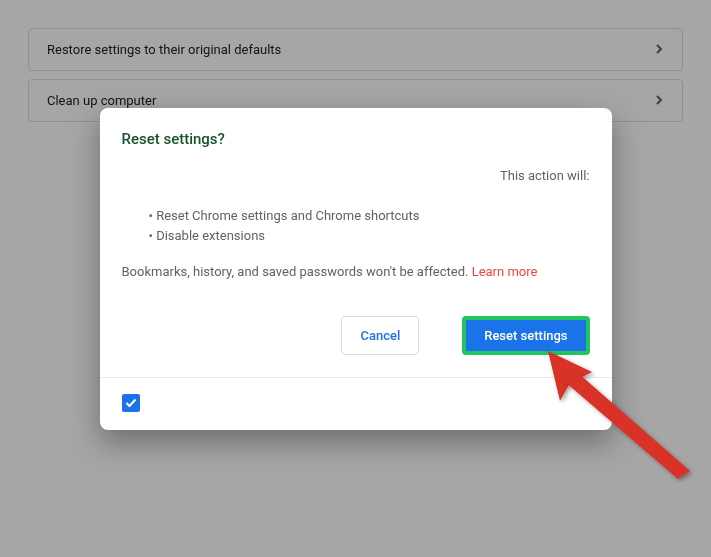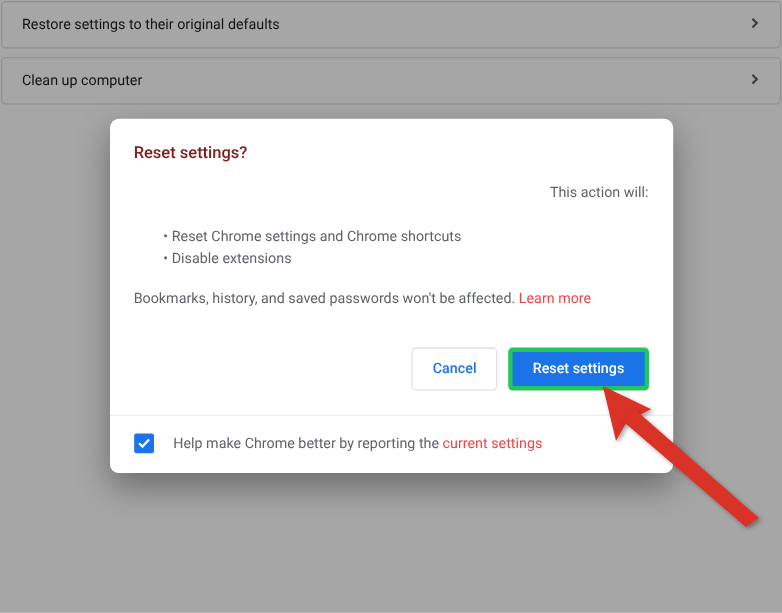--- a/index.html
+++ b/index.html
@@ -11,21 +11,21 @@
       font-family: Roboto, Arial, sans-serif;
       font-size: 13px;
       color: #202124;
       background: #fff;
       width: 711px;
       height: 557px;
       overflow: hidden;
       position: relative;
     }
     .settings-list {
-      padding: 1px;
+      padding: 28px;
     }
     .settings-row {
       border: 1px solid #dadce0;
       border-radius: 4px;
       padding: 13px 18px;
       display: flex;
       justify-content: space-between;
       align-items: center;
       margin-bottom: 8px;
       cursor: pointer;
@@ -56,21 +56,21 @@
       background: #fff;
       border-radius: 8px;
       box-shadow: 0 12px 30px rgba(0,0,0,0.35);
       overflow: hidden;
     }
     .dialog-body {
       padding: 22px 22px 16px 22px;
     }
     .dialog-title {
       font-size: 15px;
-      color: #7f1d1d;
+      color: #14532d;
       font-weight: 500;
       margin-bottom: 18px;
     }
     .dialog-text {
       font-size: 13px;
       color: #5f6368;
       line-height: 20px;
     }
     .dialog-para {
       margin-bottom: 20px;
@@ -92,20 +92,21 @@
       padding: 18px 22px 22px 22px;
     }
     .btn {
       font-family: inherit;
       font-size: 13px;
       font-weight: 500;
       border-radius: 4px;
       padding: 9px 18px;
       cursor: pointer;
       line-height: 1;
+      margin-left: 33px;
     }
     .btn-secondary {
       background: #fff;
       color: #1a73e8;
       border: 1px solid #dadce0;
     }
     .btn-primary {
       background: #1a73e8;
       color: #fff;
       border: 4px solid #22c55e;
@@ -180,23 +181,20 @@
     <div class="dialog-actions">
       <button class="btn btn-secondary">Cancel</button>
       <button class="btn btn-primary">Reset settings</button>
     </div>
     <div class="dialog-footer">
       <div class="checkbox">
         <svg width="14" height="14" viewBox="0 0 14 14">
           <path d="M2.5 7 L5.5 10 L11.5 3.5" fill="none" stroke="#fff" stroke-width="2"></path>
         </svg>
       </div>
-      <div class="footer-text">
-        <span>Help make Chrome better by reporting the </span><a class="learn-more">current settings</a>
-      </div>
     </div>
   </div>
 </div>
 
 <div class="arrow-container">
   <svg width="170" height="140" viewBox="0 0 170 140">
     <defs>
       <filter id="shdw" x="-20%" y="-20%" width="140%" height="140%">
         <feDropShadow dx="2" dy="2" stdDeviation="2" flood-color="rgba(0,0,0,0.35)"></feDropShadow>
       </filter>

